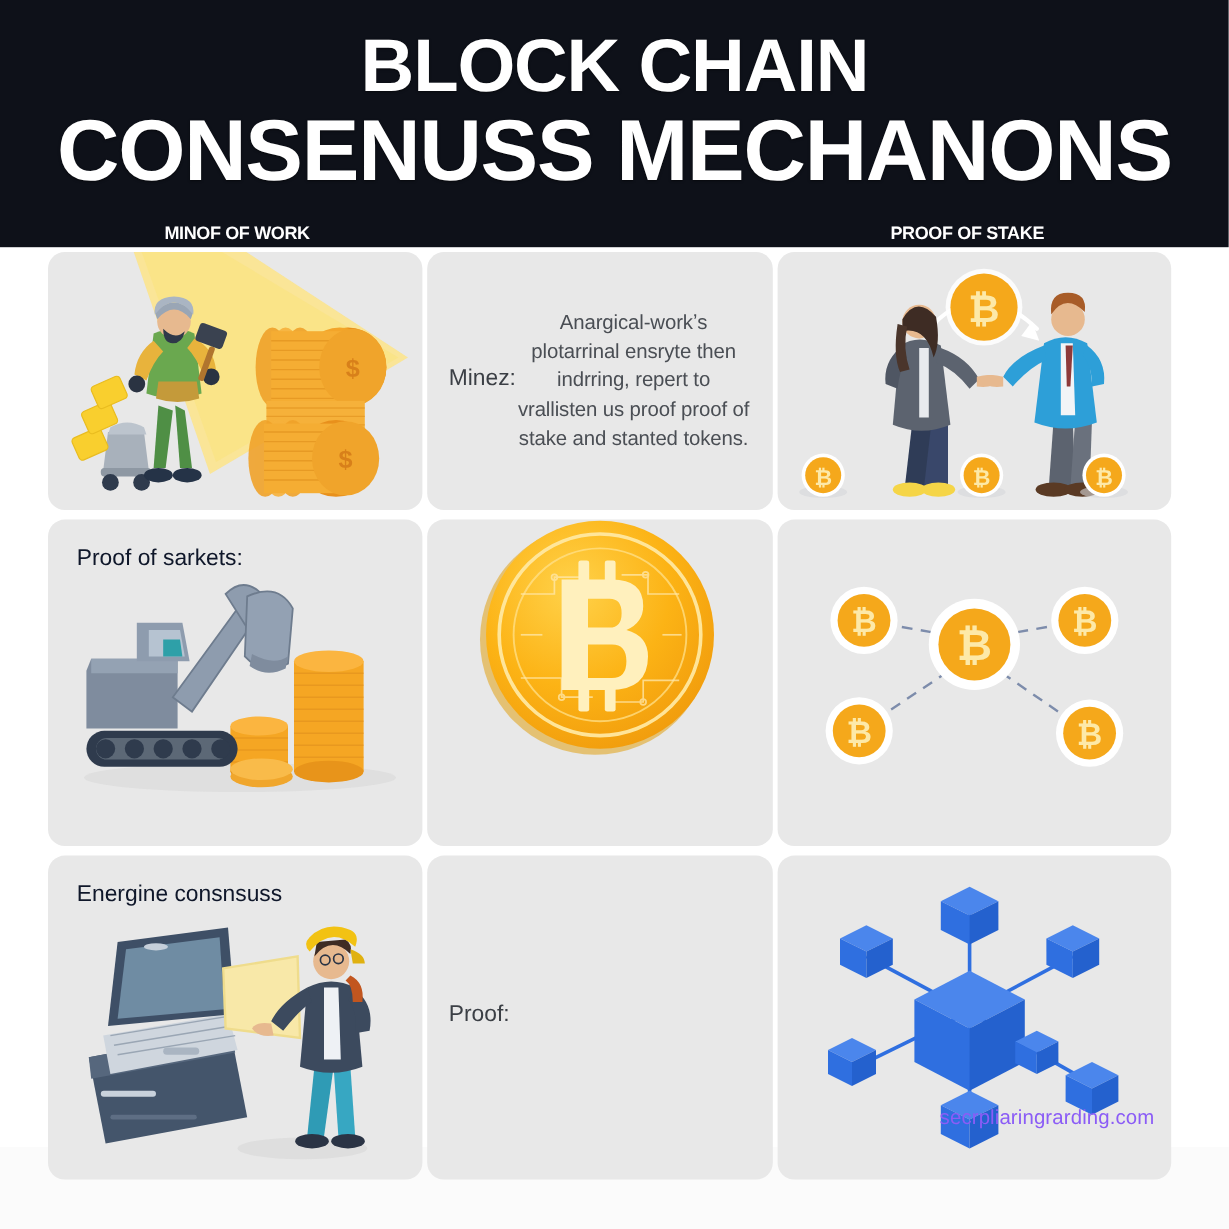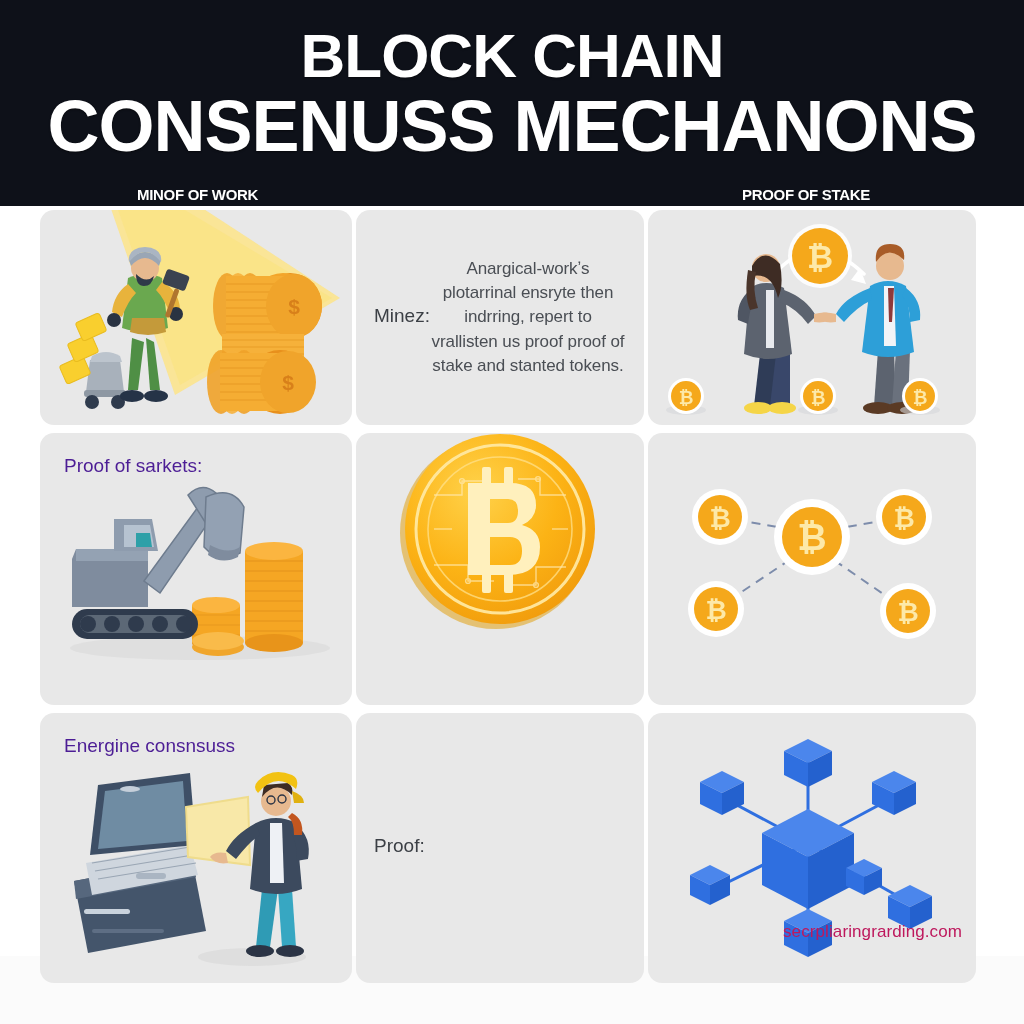--- a/index.html
+++ b/index.html
@@ -93,21 +93,21 @@
   .txt-body {
     color: #4a4e54;
     font-size: 17px;
     font-weight: 400;
     line-height: 1.42;
     letter-spacing: -0.1px;
   }
   .panel-title {
     position: absolute;
     left: 24px; top: 22px;
-    color: #4c1d95;
+    color: #0f172a;
     font-size: 19px;
     font-weight: 400;
   }
   .caption-below {
     position: absolute;
     left: 0; bottom: 22px;
     width: 100%;
     text-align: center;
     color: #3b3f45;
     font-size: 21px;
@@ -116,21 +116,21 @@
   }
 
   
   .art { position: absolute; inset: 0; }
   .art svg { display: block; width: 100%; height: 100%; }
 
   
   .footer {
     position: absolute;
     right: 62px; bottom: 14px;
-    color: #be185d;
+    color: #8b5cf6;
     font-size: 17px;
     letter-spacing: 0.1px;
   }
 </style>
 </head>
 <body>
 
 <div id="poster">
 
   <div class="header">

